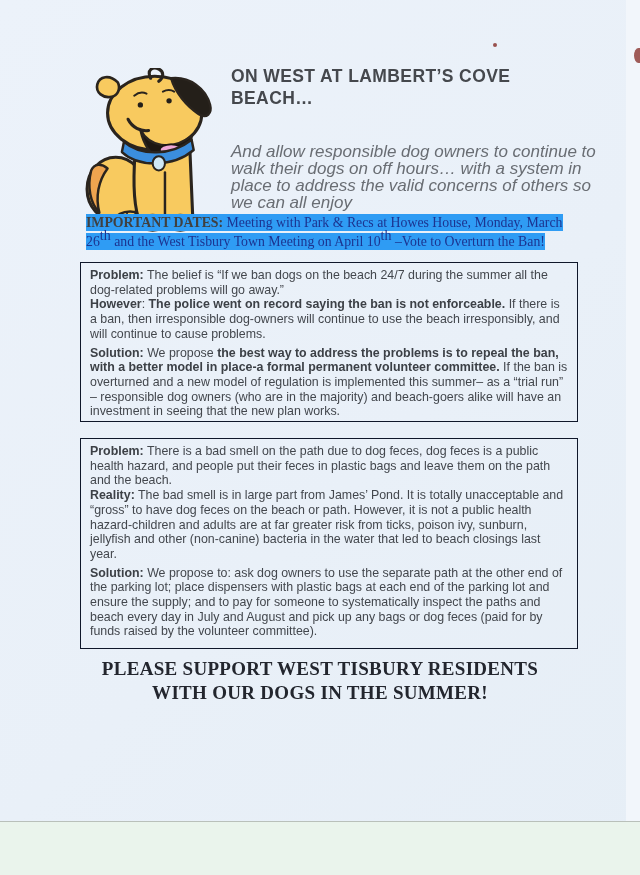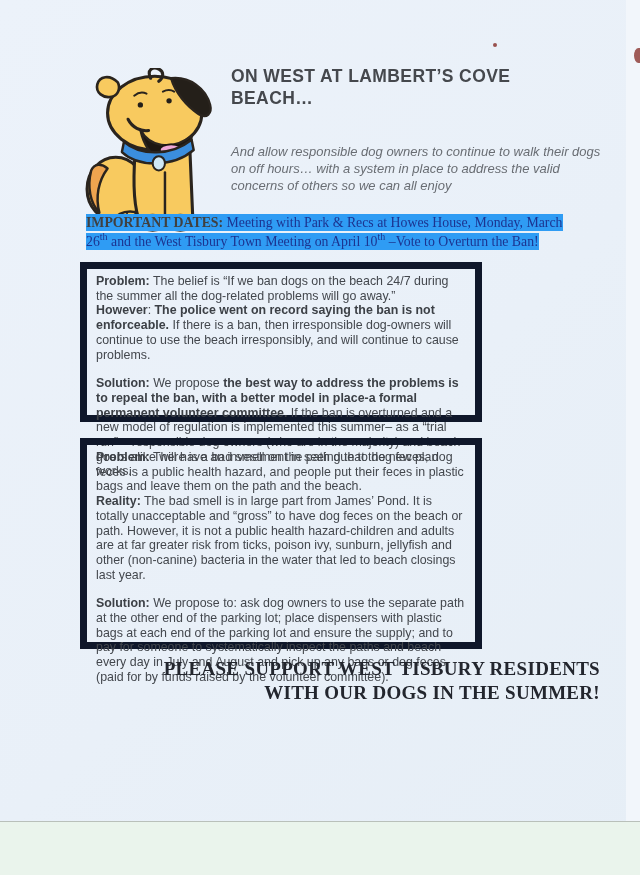--- a/index.html
+++ b/index.html
@@ -32,51 +32,51 @@
 
   .dog { position: absolute; left: 76px; top: 68px; width: 140px; height: 164px; }
 
   .title-block { position: absolute; left: 231px; top: 66px; width: 392px; }
   .title-line {
     font-size: 17.5px; font-weight: bold; letter-spacing: .4px;
     line-height: 21.5px; color: #45484d;
   }
   .subtitle {
     position: absolute; left: 231px; top: 143px; width: 372px;
-    font-style: italic; font-size: 13px; line-height: 17px; color: #696d73;
+    font-style: italic; font-size: 17px; line-height: 17px; color: #696d73;
   }
 
   .dates {
     position: absolute; left: 86px; top: 214px; width: 480px;
     font-family: "Liberation Serif", serif;
     font-size: 13.8px; line-height: 18.5px;
   }
   .dates .hl {
     background: var(--highlight-blue, #2f9cf4);
     color: var(--dates-text-blue, #1c3490);
     padding: 1px 0;
     box-decoration-break: clone; -webkit-box-decoration-break: clone;
   }
   .dates .hl b { color: #404040; }
-  .dates sup { font-size: 10px; vertical-align: super; line-height: 0; }
+  .dates sup { font-size: 14px; vertical-align: super; line-height: 0; }
 
   .info-box {
-    position: absolute; left: 80px; width: 402px;
-    border: 7px solid #0f172a; background: transparent;
+    position: absolute; left: 80px; width: 498px;
+    border: 1px solid #0f172a; background: transparent;
     padding: 5px 9px 6px 9px;
     font-size: 12.4px; line-height: 14.7px; color: #43474d;
   }
-  .info-box p + p { margin-top: 14px; }
+  .info-box p + p { margin-top: 4px; }
   .info-box b { color: #3c4046; }
   #box1 { top: 262px; height: 160px; }
   #box2 { top: 438px; height: 211px; }
 
   .appeal {
     position: absolute; left: 40px; top: 657px; width: 560px;
-    text-align: right; font-family: "Liberation Serif", serif;
+    text-align: center; font-family: "Liberation Serif", serif;
     font-weight: bold; font-size: 19px; line-height: 23.5px;
     color: #23262e; letter-spacing: .3px;
   }
 </style>
 </head>
 <body>
 
 <div class="paper">
 
   <div class="right-edge-strip"></div>

